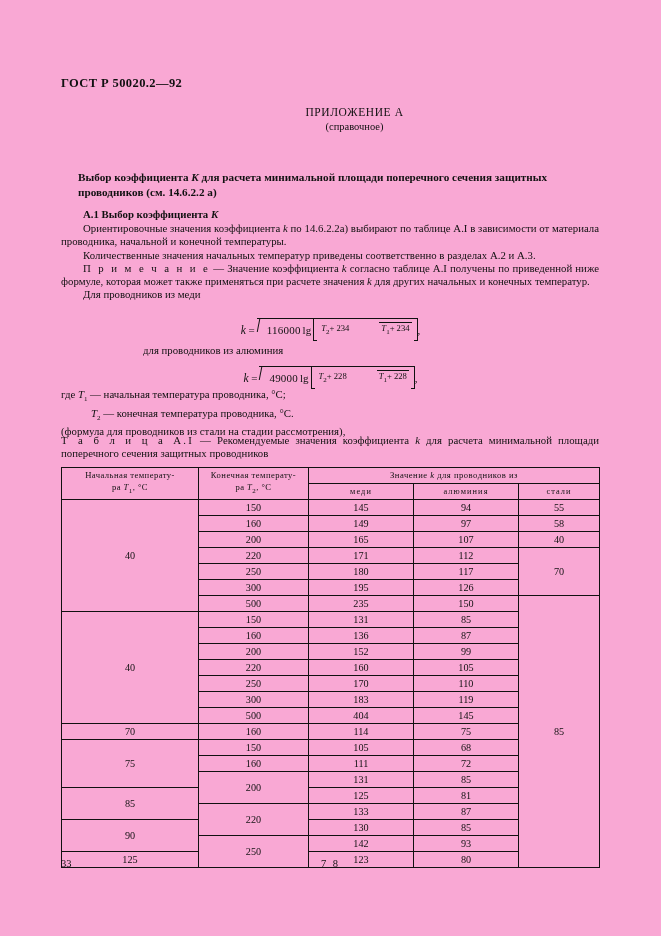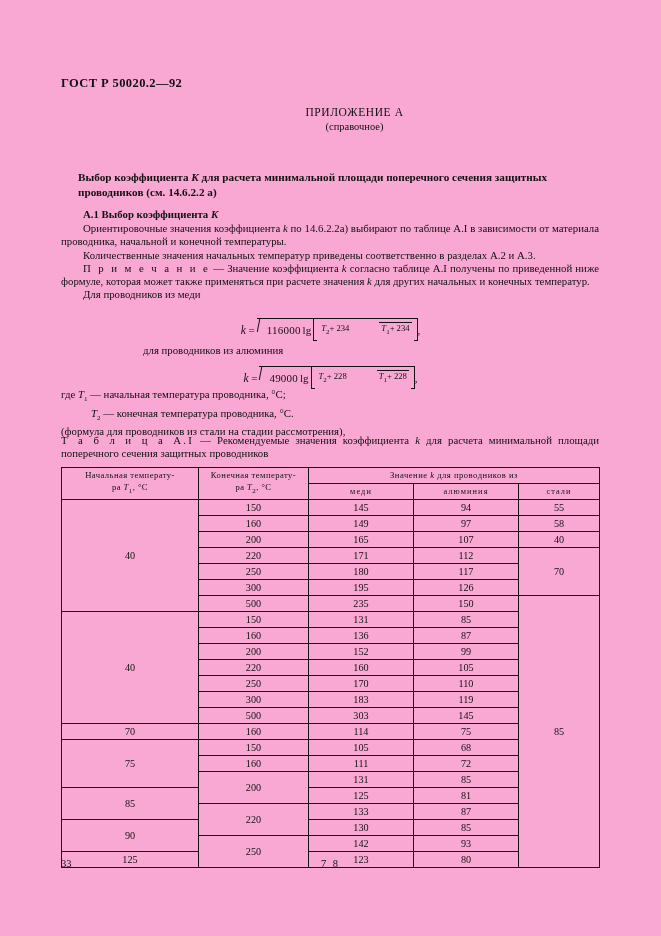--- a/index.html
+++ b/index.html
@@ -416,21 +416,21 @@
             <td class="num">170</td>
             <td class="num">110</td>
           </tr>
           <tr>
             <td class="num">300</td>
             <td class="num">183</td>
             <td class="num">119</td>
           </tr>
           <tr>
             <td class="num">500</td>
-            <td class="num">303</td>
+            <td class="num">404</td>
             <td class="num">145</td>
           </tr>
           <tr>
             <td class="num" rowspan="1">70</td>
             <td class="num">160</td>
             <td class="num">114</td>
             <td class="num">75</td>
           </tr>
           <tr>
             <td class="num" rowspan="3">75</td>

